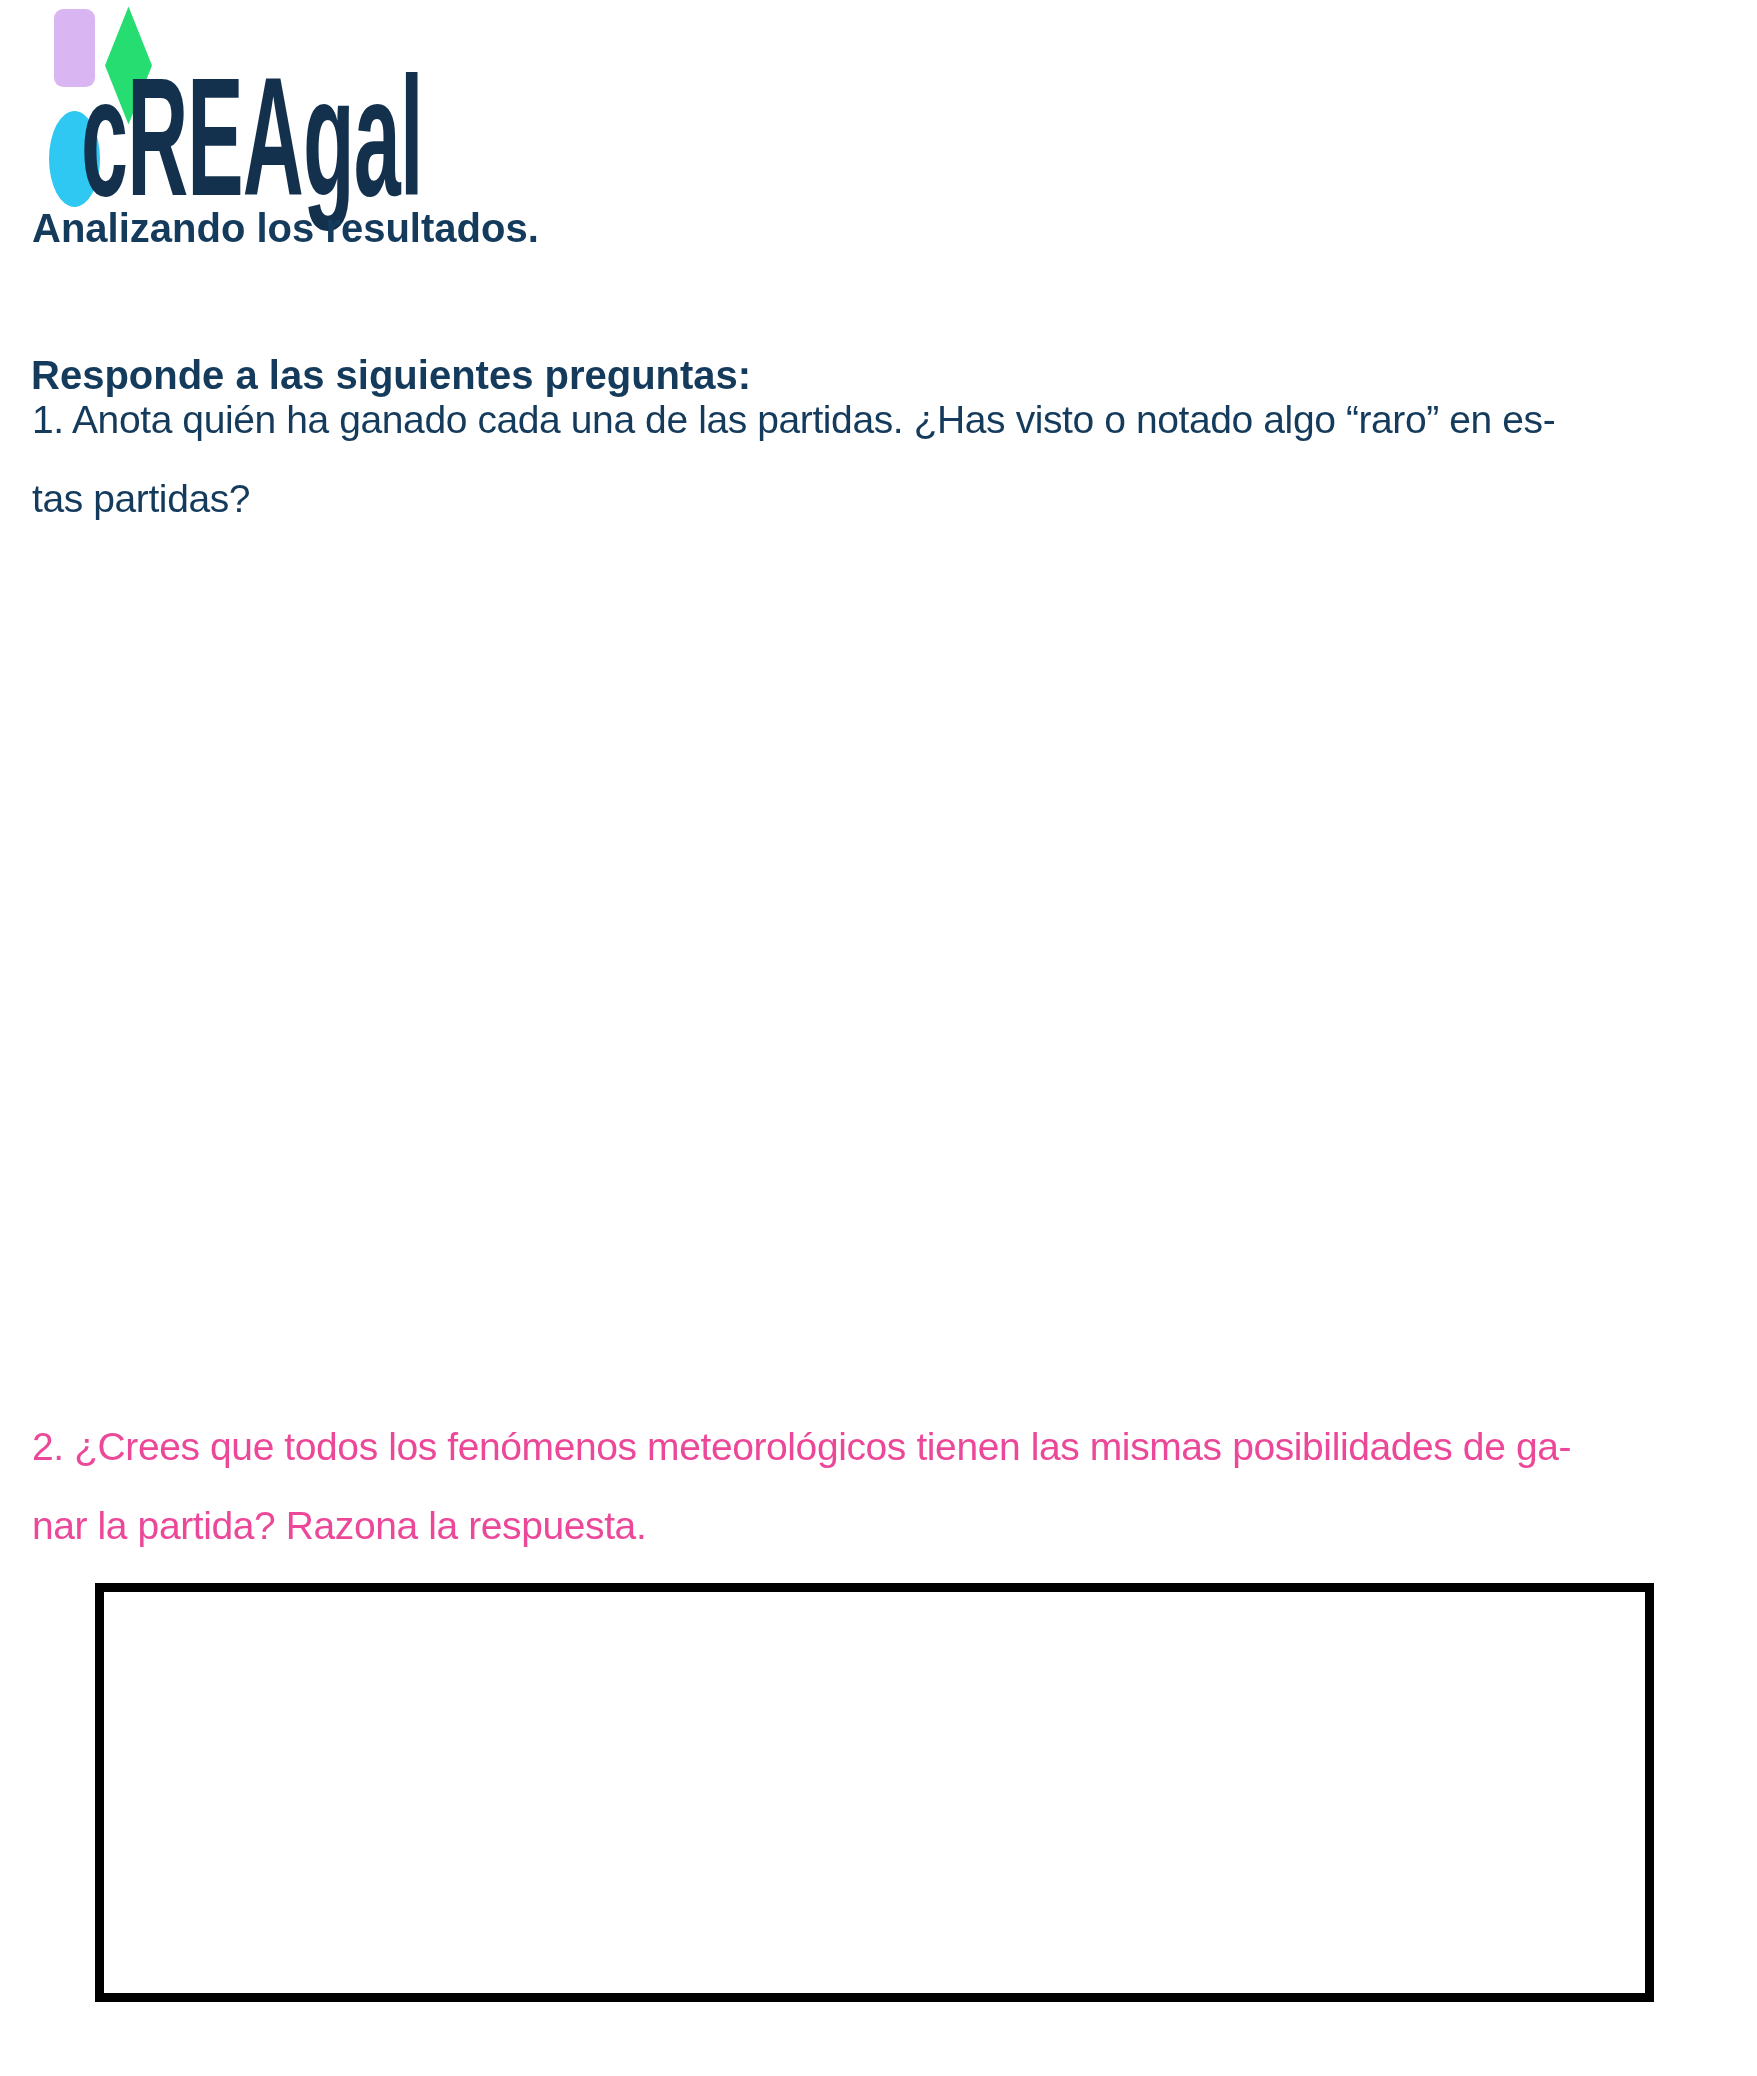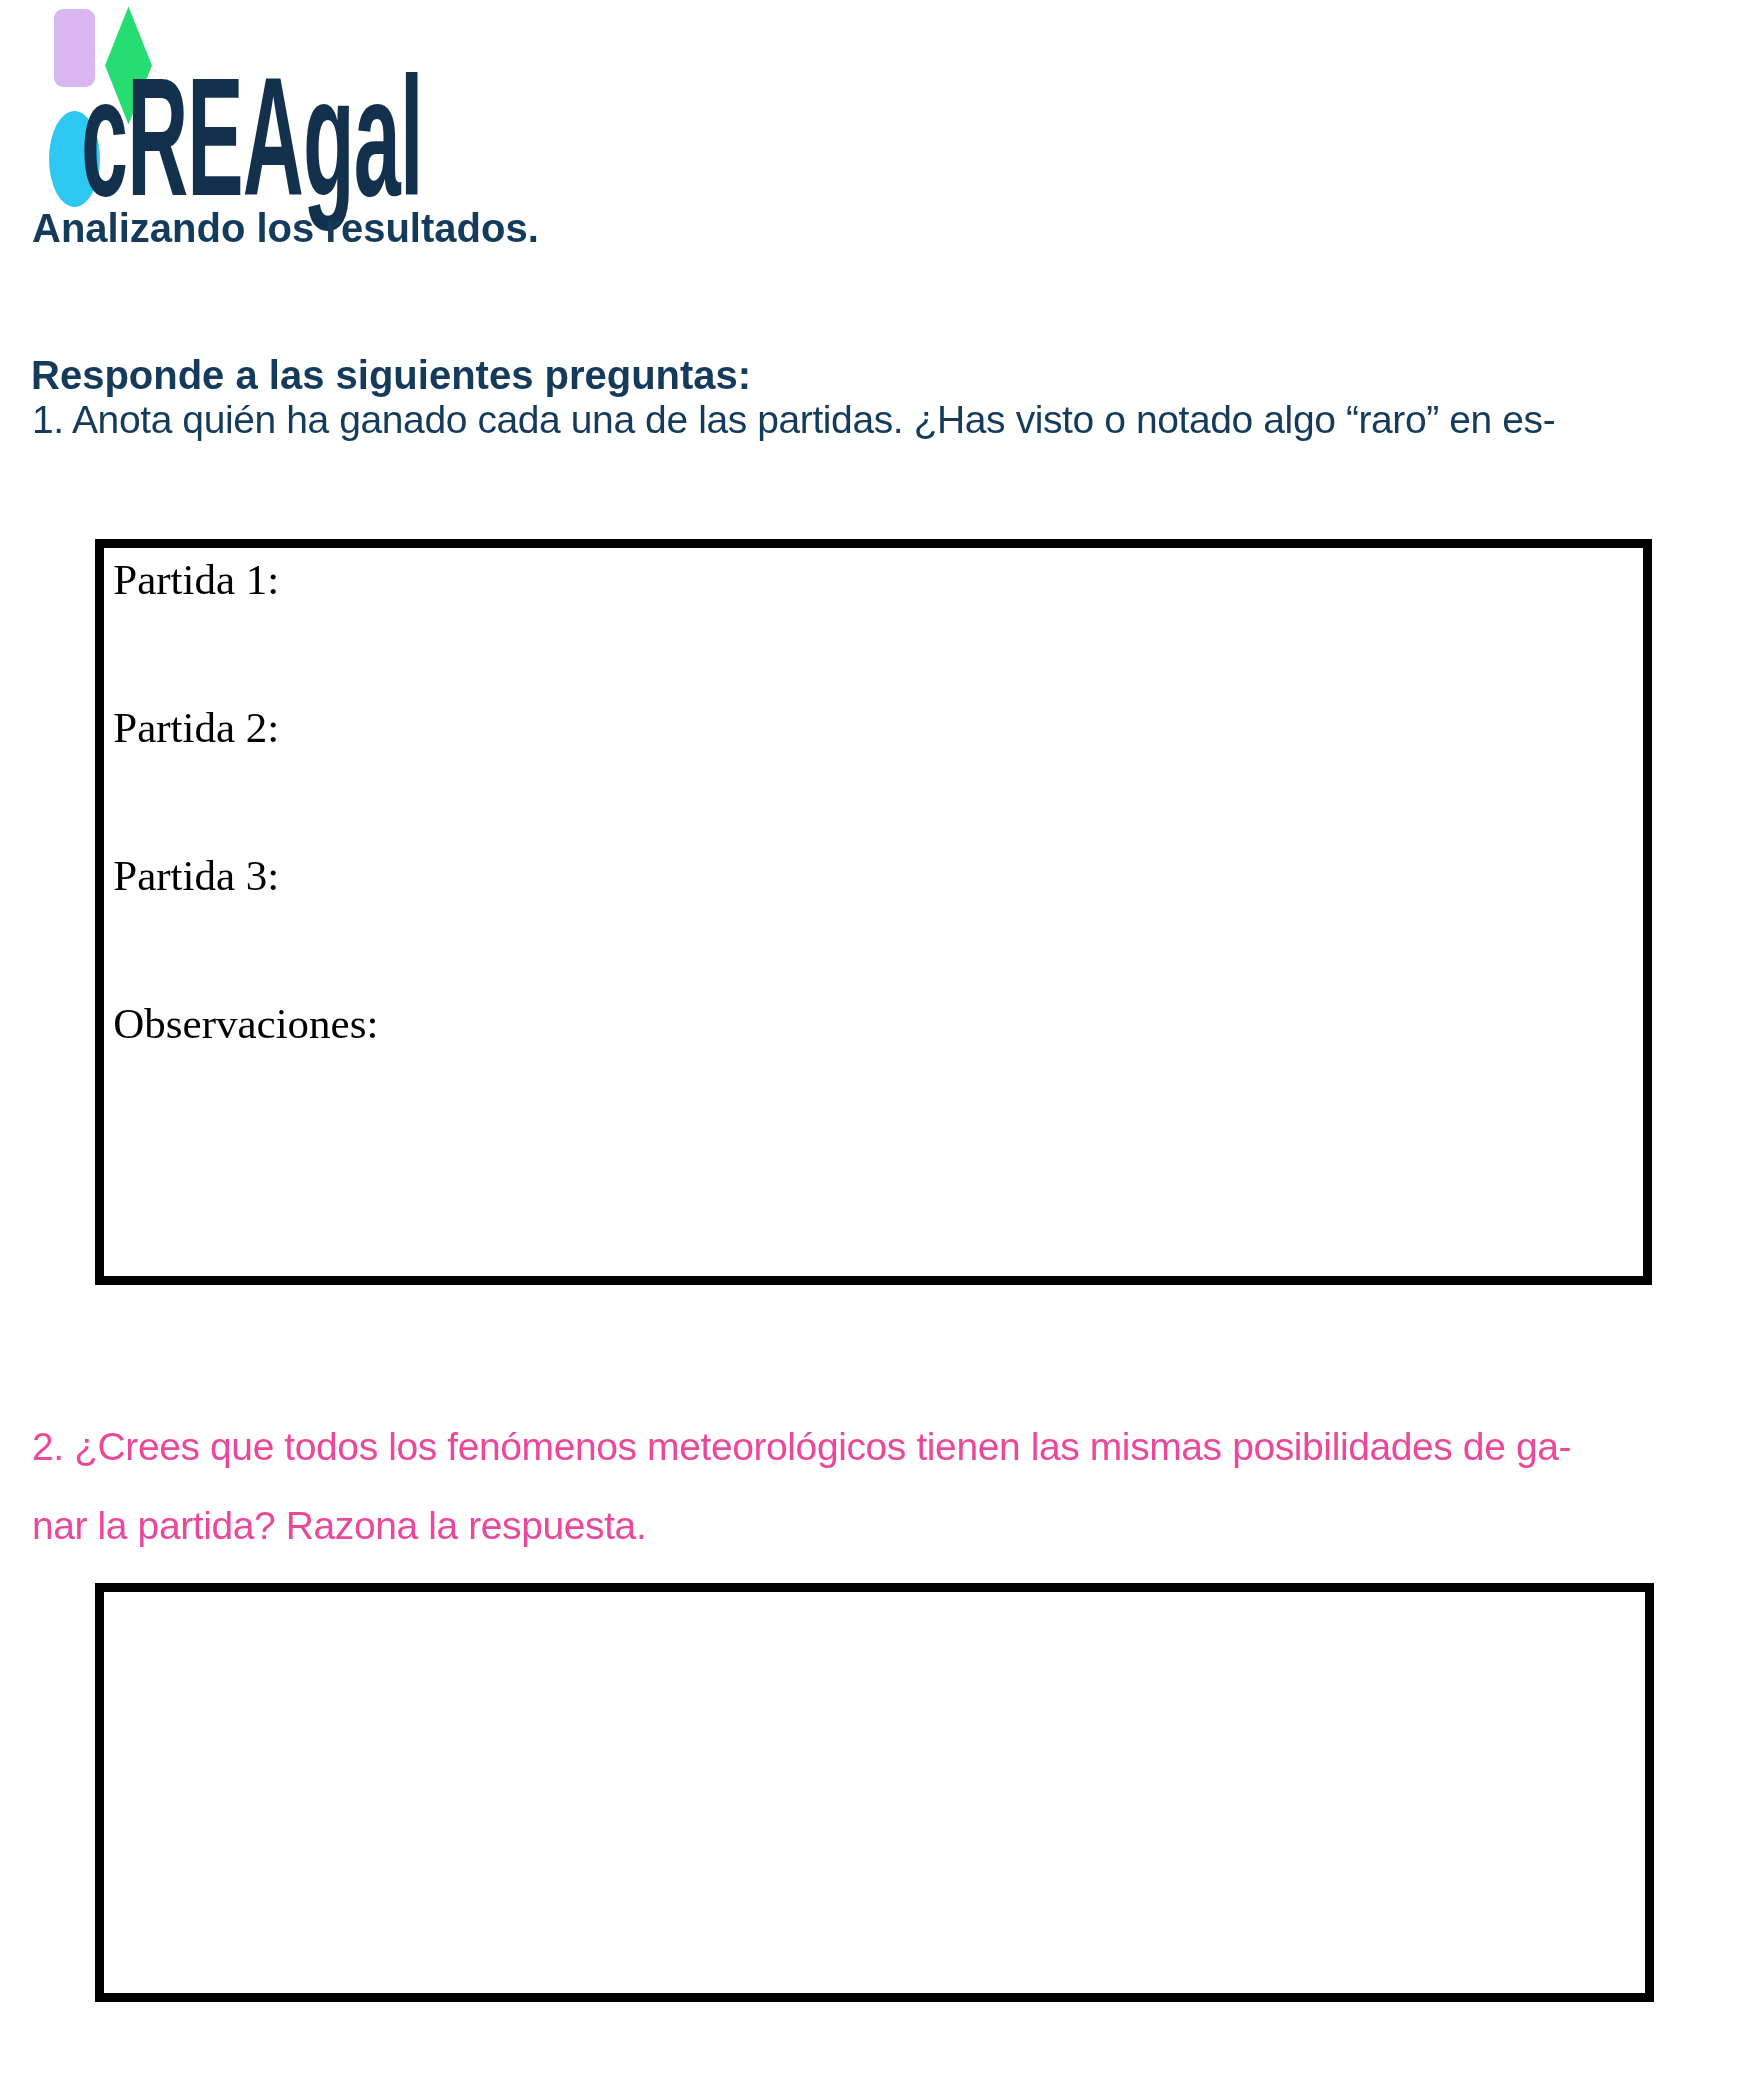--- a/index.html
+++ b/index.html
@@ -84,28 +84,23 @@
     <span class="shape circle" style="background-color: rgb(47, 200, 242);"></span>
     <span class="logo-text" style="color: rgb(19, 48, 77);">cREAgal</span>
   </header>
 
   <div class="h-title" style="color: rgb(20, 58, 92); text-align: right;">Analizando los resultados.</div>
 
   <div class="h-sub" style="color: rgb(20, 58, 92);">Responde a las siguientes preguntas:</div>
 
   <div class="question q1" style="color: rgb(20, 58, 92);">
     <span class="qline">1. Anota quién ha ganado cada una de las partidas. ¿Has visto o notado algo “raro” en es-</span>
+    <span class="qline">tas partidas?</span>
   </div>
 
-  <div class="answer-box box1" style="border-color: rgb(0, 0, 0);">
-    <div class="box-label">Partida 1:</div>
-    <div class="box-label">Partida 2:</div>
-    <div class="box-label">Partida 3:</div>
-    <div class="box-label">Observaciones:</div>
-  </div>
 
   <div class="question q2" style="color: #ec4899;">
     <span class="qline">2. ¿Crees que todos los fenómenos meteorológicos tienen las mismas posibilidades de ga-</span>
     <span class="qline">nar la partida? Razona la respuesta.</span>
   </div>
 
   <div class="answer-box box2" style="border-color: rgb(0, 0, 0);"></div>
 
 </div>
 

